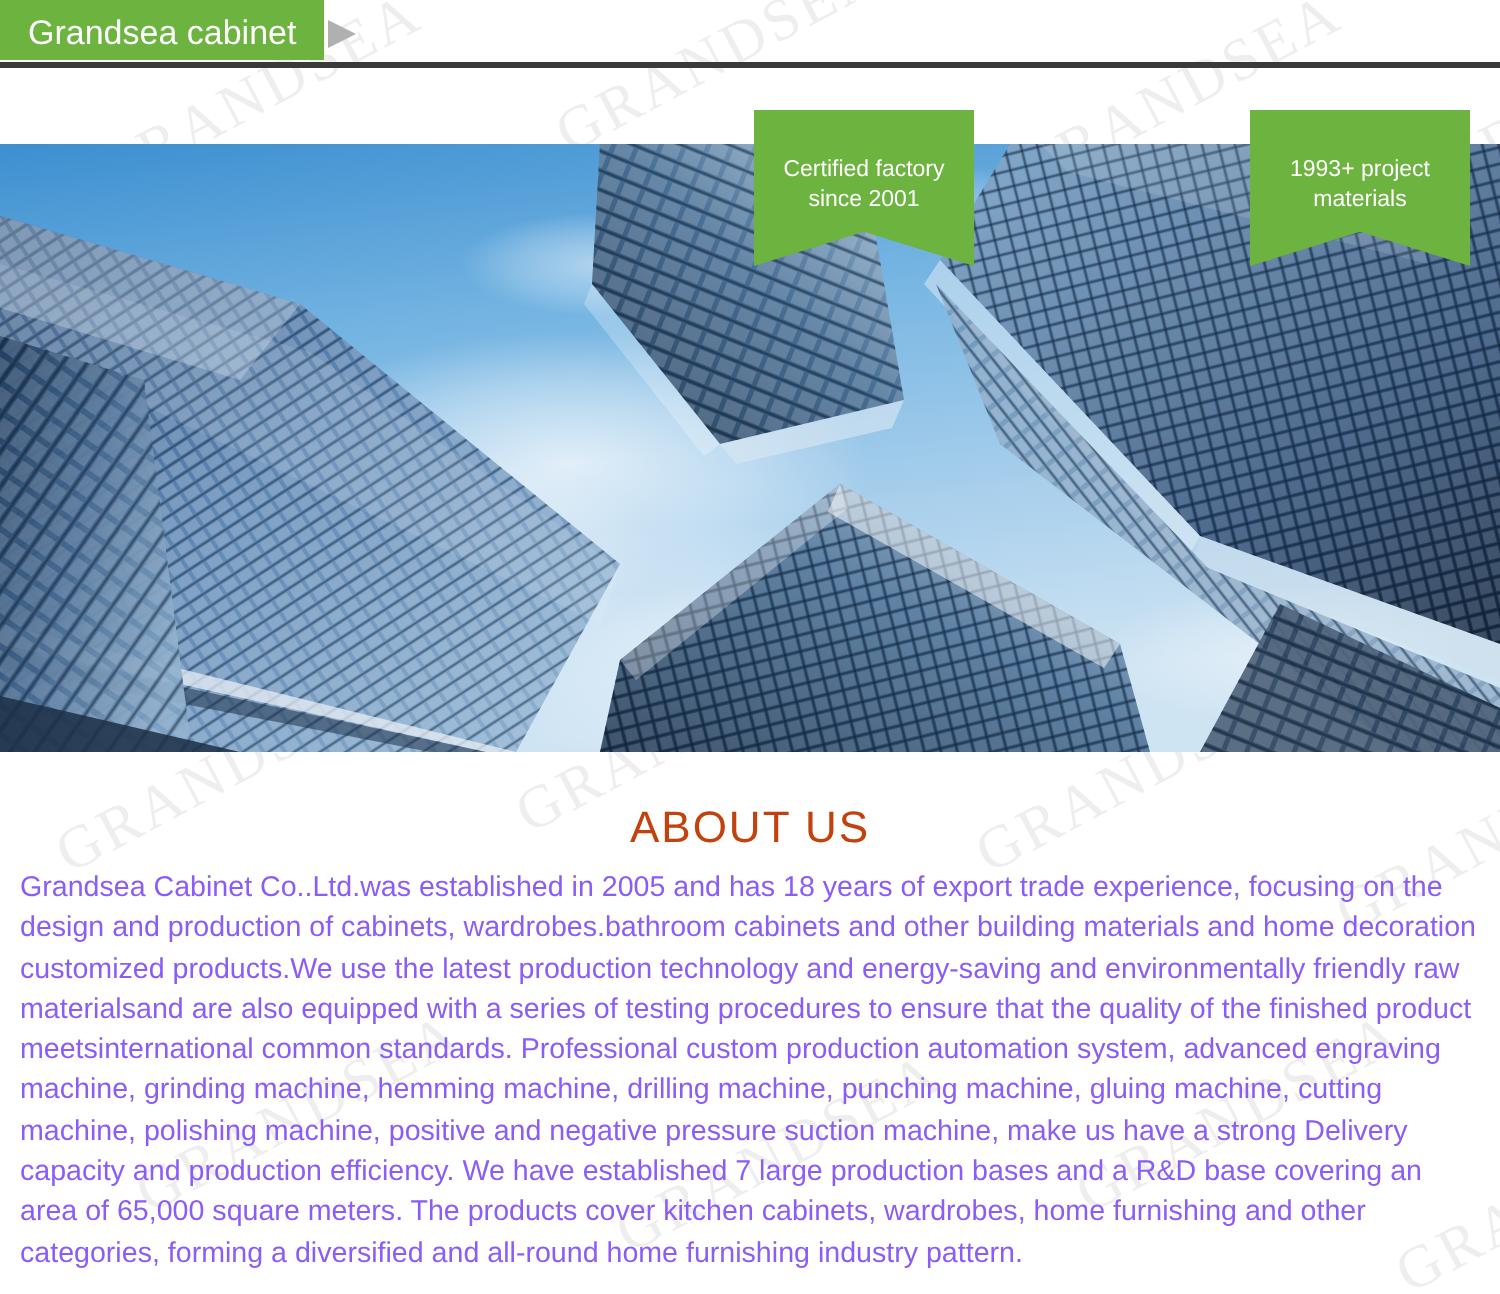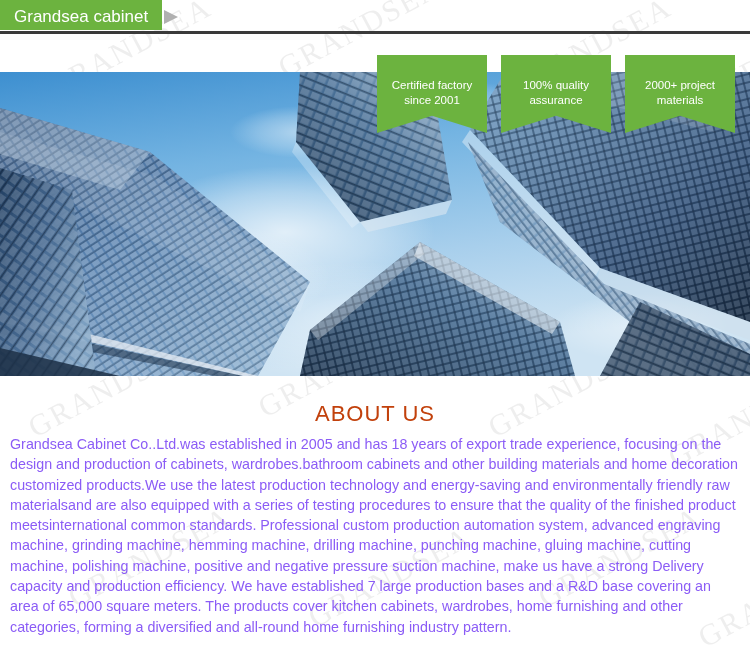--- a/index.html
+++ b/index.html
@@ -280,26 +280,22 @@
       <polygon points="0,276 120,304 0,304" fill="#1c2f45" opacity="0.85"></polygon>
     </g>
   </svg>
 </div>
 
 <div class="badges">
   <div class="badge badge-1">
     <div>Certified factory</div>
     <div>since 2001</div>
   </div>
-  <div class="badge badge-2">
-    <div>100% quality</div>
-    <div>assurance</div>
-  </div>
   <div class="badge badge-3">
-    <div>2000+ project</div>
+    <div>1993+ project</div>
     <div>materials</div>
   </div>
 </div>
 
 <div class="about">
   <div class="about-title">ABOUT US</div>
   <p class="about-body">Grandsea Cabinet Co..Ltd.was established in 2005 and has 18 years of export trade experience, focusing on the design and production of cabinets, wardrobes.bathroom cabinets and other building materials and home decoration customized products.We use the latest production technology and energy-saving and environmentally friendly raw materialsand are also equipped with a series of testing procedures to ensure that the quality of the finished product meetsinternational common standards. Professional custom production automation system, advanced engraving machine, grinding machine, hemming machine, drilling machine, punching machine, gluing machine, cutting machine, polishing machine, positive and negative pressure suction machine, make us have a strong Delivery capacity and production efficiency. We have established 7 large production bases and a R&amp;D base covering an area of 65,000 square meters. The products cover kitchen cabinets, wardrobes, home furnishing and other categories, forming a diversified and all-round home furnishing industry pattern.</p>
 </div>
 
 </body></html>

